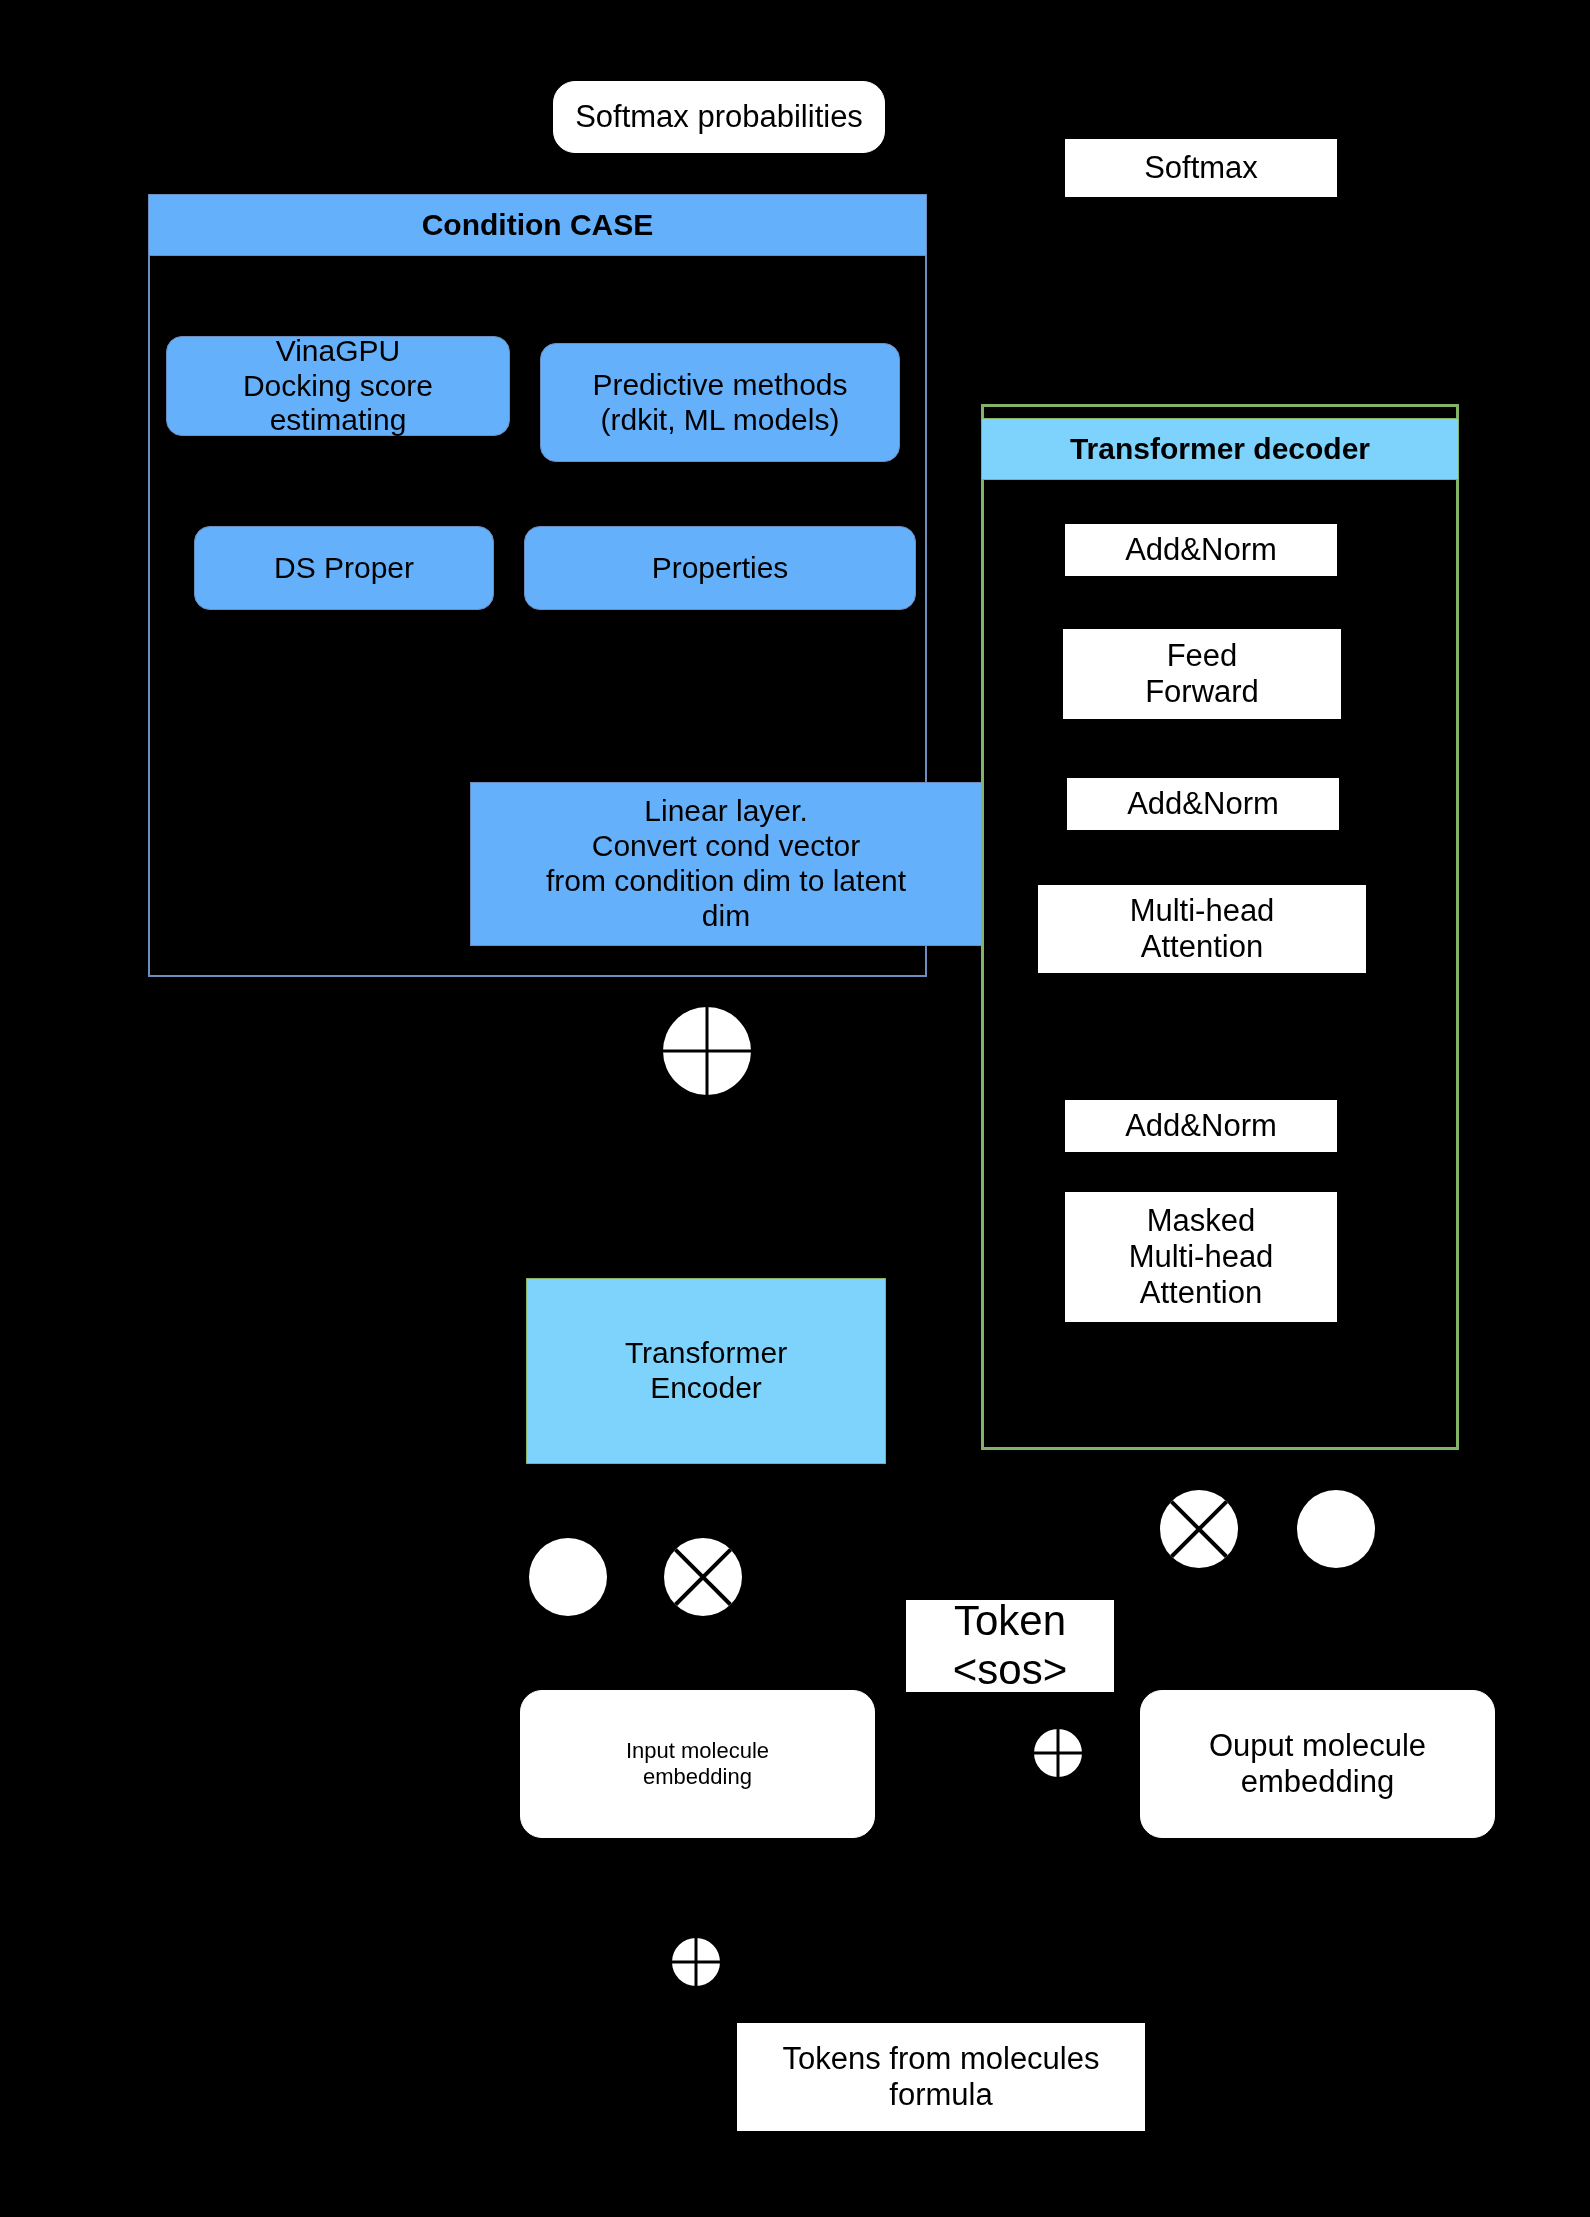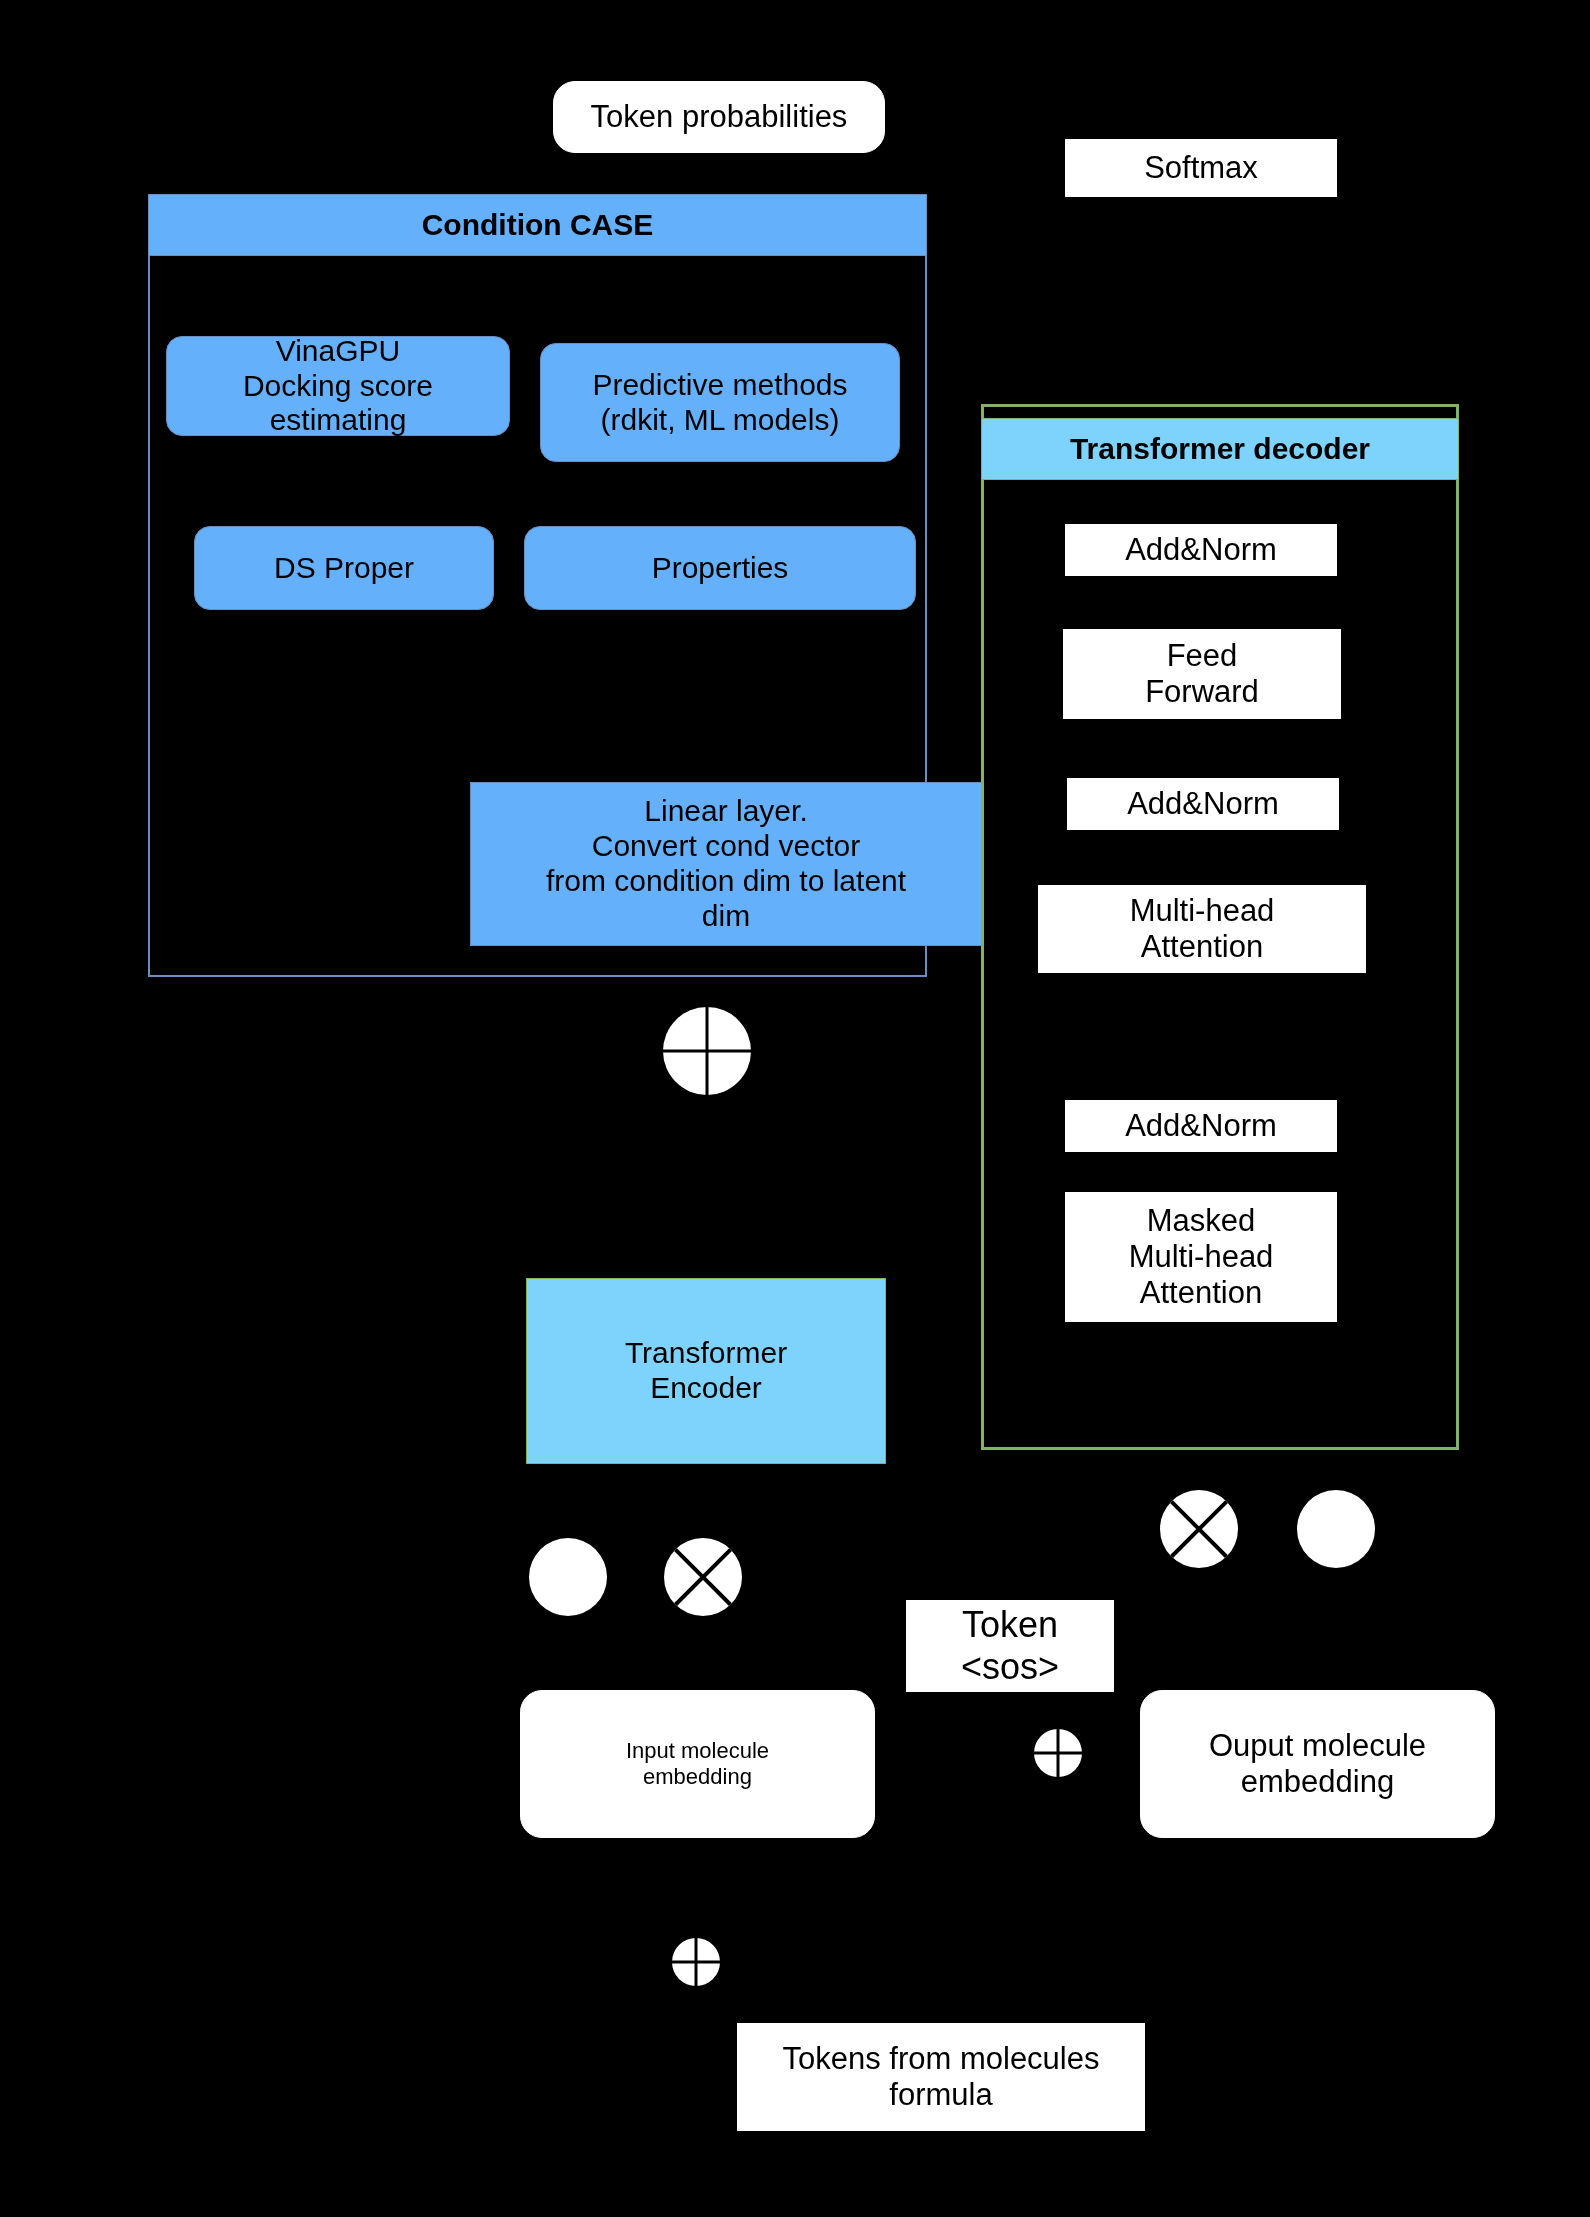--- a/index.html
+++ b/index.html
@@ -121,21 +121,21 @@
   <div class="line" style="left:706px;  top:1460px; width:3px;  height:36px;"></div>
 
   <div class="line" style="left:1198px; top:575px;  width:3px;  height:60px;"></div>
   <div class="line" style="left:1198px; top:718px;  width:3px;  height:62px;"></div>
   <div class="line" style="left:1198px; top:830px;  width:3px;  height:60px;"></div>
   <div class="line" style="left:1198px; top:968px;  width:3px;  height:138px;"></div>
   <div class="line" style="left:1198px; top:1178px; width:3px;  height:48px;"></div>
   <div class="line" style="left:1198px; top:1320px; width:3px;  height:130px;"></div>
 
   <div class="node white-round" style="left:553px; top:81px; width:332px; height:72px; font-size:31px;">
-    <span>Token probabilities</span>
+    <span>Softmax probabilities</span>
   </div>
 
   <div class="container-box cond-container" style="left:148px; top:194px; width:779px; height:783px;"></div>
 
   <div class="node blue bold" style="left:148px; top:194px; width:779px; height:62px; font-size:30px;">
     <span>Condition CASE</span>
   </div>
 
   <div class="node blue-round" style="left:166px; top:336px; width:344px; height:100px; font-size:30px;">
     <span>VinaGPU
@@ -192,21 +192,21 @@
   <div class="node white-round" style="left:520px; top:1690px; width:355px; height:148px; font-size:22px;">
     <span>Input molecule
 embedding</span>
   </div>
 
   <div class="node white-round" style="left:1140px; top:1690px; width:355px; height:148px; font-size:31px;">
     <span>Ouput molecule
 embedding</span>
   </div>
 
-  <div class="node white" style="left:906px; top:1600px; width:208px; height:92px; font-size:36px;">
+  <div class="node white" style="left:906px; top:1600px; width:208px; height:92px; font-size:42px;">
     <span>Token
 &lt;sos&gt;</span>
   </div>
 
   <div class="op op-plus" style="left:1034px; top:1729px; width:48px; height:48px;">
     <span class="bar bar-v"></span>
     <span class="bar bar-h"></span>
   </div>
 
   <div class="op op-plus" style="left:672px; top:1938px; width:48px; height:48px;">

